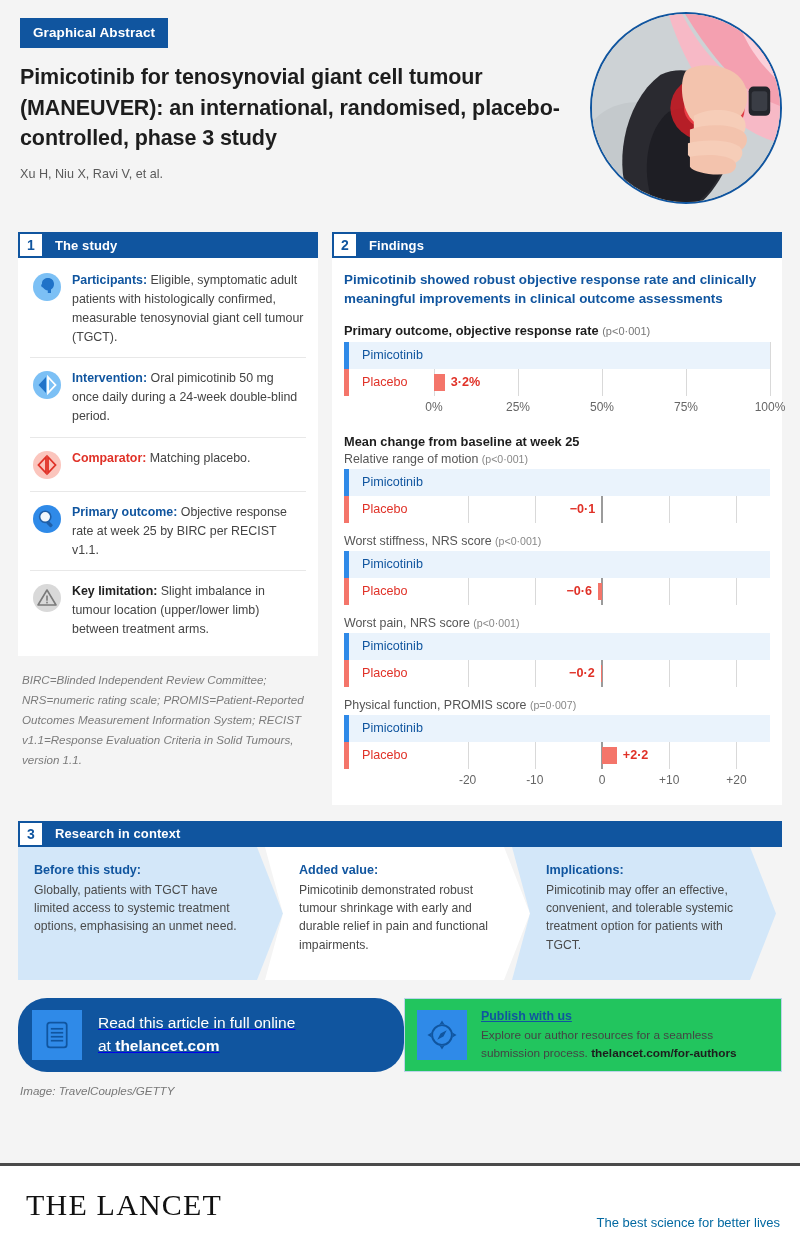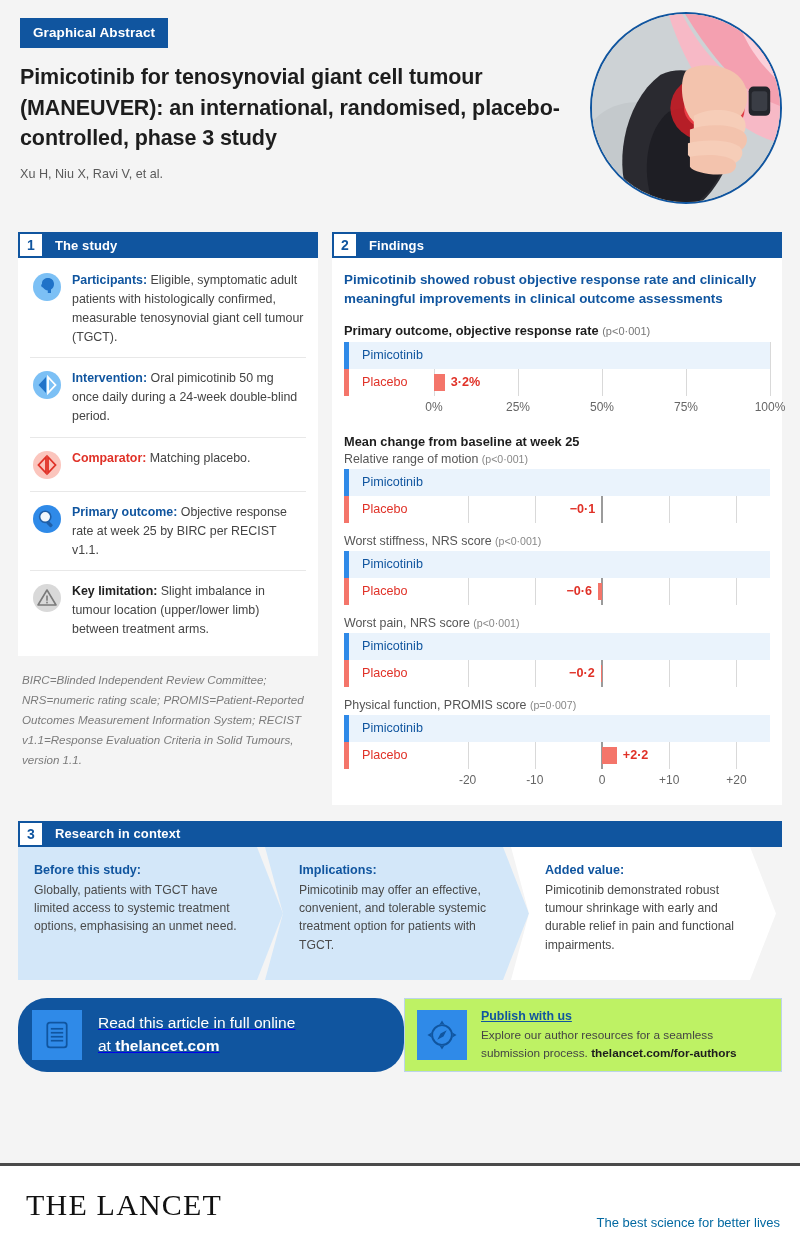--- a/index.html
+++ b/index.html
@@ -144,21 +144,21 @@
   .cta-left {
     background: #10559f; flex: 0 0 386px; display: flex; align-items: center; padding: 0 14px; border-radius: 29px;
   }
   .cta-icon {
     flex: 0 0 50px; width: 50px; height: 50px; background: #2f8ae8;
     display: flex; align-items: center; justify-content: center;
   }
   .cta-left-text { color: #fff; font-size: 15.5px; line-height: 1.45; margin-left: 16px; }
   .cta-left-text b { font-weight: 700; }
   .cta-right {
-    background: #bef264; flex: 1; display: flex; align-items: center;
+    background: #22c55e; flex: 1; display: flex; align-items: center;
     padding: 16px 12px; border: 1px solid #bcd4ea;
   }
   .cta-right-text { margin-left: 14px; font-size: 11.8px; line-height: 1.5; color: #444; }
   .cta-link { color: #10559f; font-weight: 700; text-decoration: underline; font-size: 12.4px; display: block; margin-bottom: 1px; }
   .cta-right-text b { font-weight: 700; color: #1d1d1d; }
 
   .credit { padding: 12px 20px 0 20px; font-size: 11.6px; font-style: italic; color: #777; }
 
   
   .lancet-bar {
@@ -457,27 +457,27 @@
   <div class="ric">
     <div class="panel-head">
       <div class="panel-num">3</div>
       <div class="panel-title">Research in context</div>
     </div>
     <div class="ric-body">
       <div class="chev chev-a filled">
         <span class="cv-title">Before this study:</span>
         <span>Globally, patients with TGCT have limited access to systemic treatment options, emphasising an unmet need.</span>
       </div>
+      <div class="chev chev-b plain">
+        <span class="cv-title">Added value:</span>
+        <span>Pimicotinib demonstrated robust tumour shrinkage with early and durable relief in pain and functional impairments.</span>
+      </div>
       <div class="chev chev-c filled">
         <span class="cv-title">Implications:</span>
         <span>Pimicotinib may offer an effective, convenient, and tolerable systemic treatment option for patients with TGCT.</span>
-      </div>
-      <div class="chev chev-b plain">
-        <span class="cv-title">Added value:</span>
-        <span>Pimicotinib demonstrated robust tumour shrinkage with early and durable relief in pain and functional impairments.</span>
       </div>
     </div>
   </div>
 
   <div class="cta">
     <a class="cta-left" href="#">
       <span class="cta-icon">
         <svg viewBox="0 0 34 34" width="30" height="30">
             <rect x="6" y="3" width="22" height="28" rx="3" fill="none" stroke="#10559f" stroke-width="2"></rect>
           <rect x="10" y="9" width="14" height="1.9" fill="#10559f"></rect>
@@ -502,19 +502,20 @@
           <path d="M22 12 L15.5 15.5 L12 22 L18.5 18.5 Z" fill="#10559f"></path>
         </svg>
       </span>
       <div class="cta-right-text">
         <a class="cta-link" href="#">Publish with us</a>
         <span>Explore our author resources for a seamless submission process. </span><b>thelancet.com/for-authors</b>
       </div>
     </div>
   </div>
 
+  <div class="credit">Image: TravelCouples/GETTY</div>
 
   <div class="lancet-bar">
     <div class="lancet-logo">THE LANCET</div>
     <div class="lancet-tag">The best science for better lives</div>
   </div>
 
 </div>
 
 </body></html>

